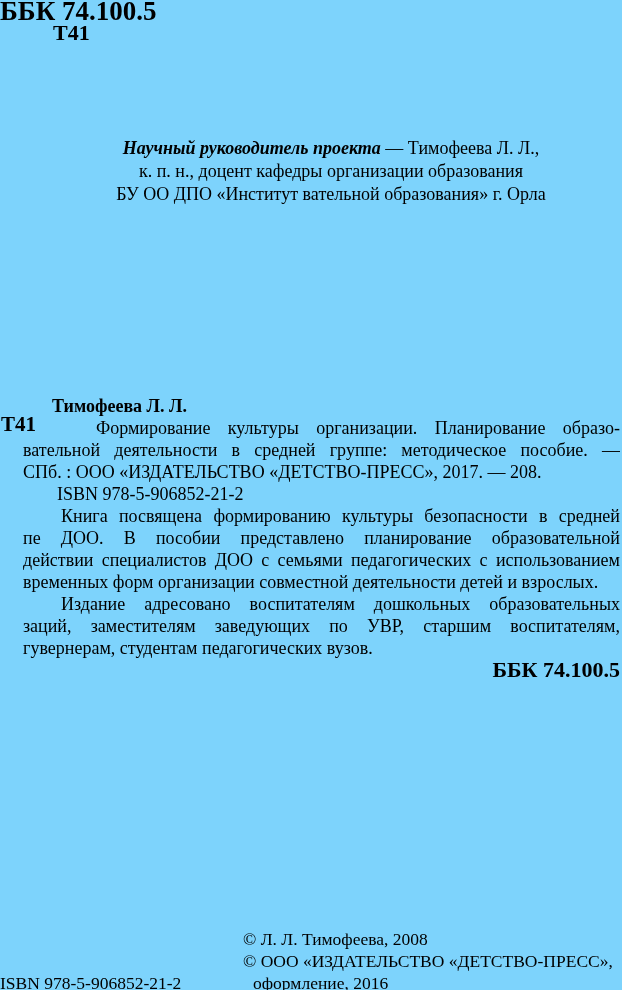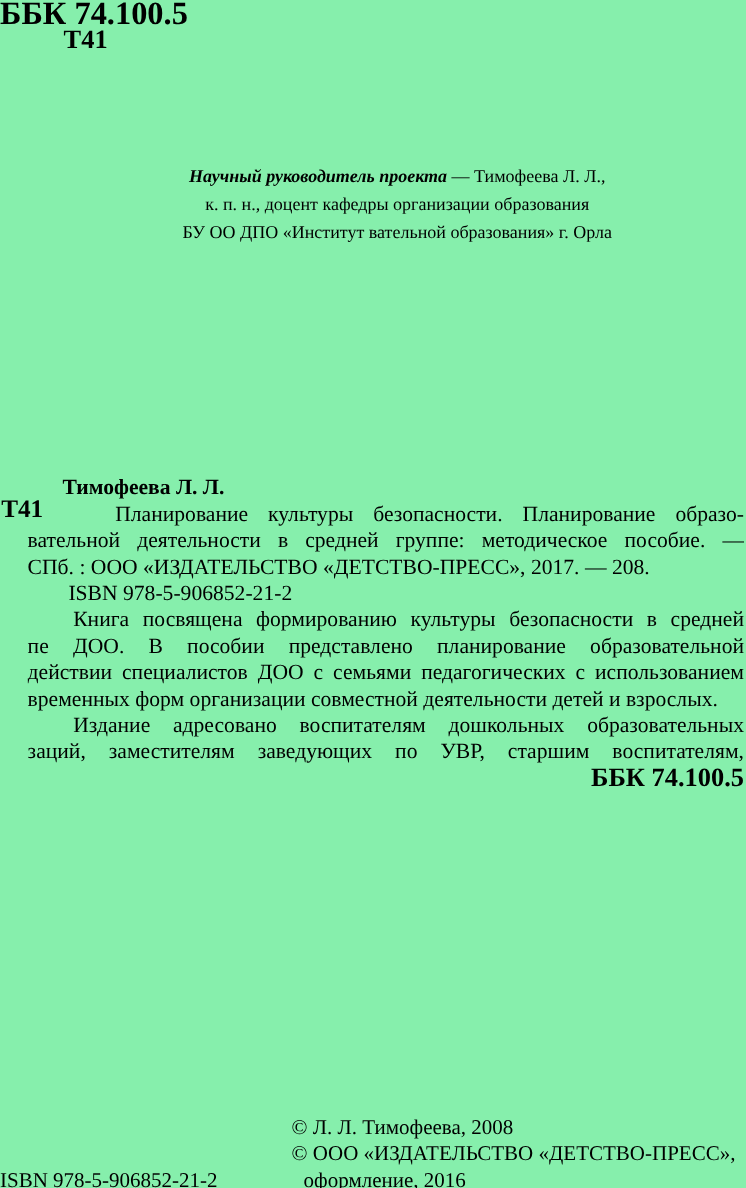--- a/index.html
+++ b/index.html
@@ -4,21 +4,21 @@
 <style>
   html, body {
     margin: 0;
     padding: 0;
     background: #ffffff;
   }
   .page {
     position: relative;
     width: 622px;
     height: 990px;
-    background: #86efac;
+    background: #7dd3fc;
     color: #000000;
     font-family: "Liberation Serif", "DejaVu Serif", serif;
     overflow: hidden;
   }
   
   .header-bbk {
     position: absolute;
     left: 0px;
     top: -2px;
     font-size: 27px;
@@ -34,21 +34,21 @@
     font-weight: bold;
     line-height: 22px;
   }
   
   .project {
     position: absolute;
     left: 40px;
     top: 137px;
     width: 582px;
     text-align: center;
-    font-size: 15px;
+    font-size: 18px;
     line-height: 23px;
   }
   .lead-em {
     font-weight: bold;
     font-style: italic;
   }
   
   .card {
     position: absolute;
     left: 23px;
@@ -116,33 +116,34 @@
     </div>
     <div>к. п. н., доцент кафедры организации образования</div>
     <div>БУ ОО ДПО «Институт вательной образования» г. Орла</div>
   </div>
 
   <div class="margin-code">Т41</div>
 
   <div class="card">
     <div class="line author">Тимофеева Л. Л.</div>
 
-    <div class="line jl ind-bib">Планирование культуры безопасности. Планирование образо-</div>
+    <div class="line jl ind-bib">Формирование культуры организации. Планирование образо-</div>
     <div class="line jl">вательной деятельности в средней группе: методическое пособие. —</div>
     <div class="line">СПб. : ООО «ИЗДАТЕЛЬСТВО «ДЕТСТВО-ПРЕСС», 2017. — 208.</div>
 
     <div class="line ind-isbn">ISBN 978-5-906852-21-2</div>
 
     <div class="line jl ind-par">Книга посвящена формированию культуры безопасности в средней груп-</div>
     <div class="line jl">пе ДОО. В пособии представлено планирование образовательной деятельности,</div>
     <div class="line jl">действии специалистов ДОО с семьями педагогических с использованием со-</div>
     <div class="line">временных форм организации совместной деятельности детей и взрослых.</div>
 
     <div class="line jl ind-par">Издание адресовано воспитателям дошкольных образовательных органи-</div>
     <div class="line jl">заций, заместителям заведующих по УВР, старшим воспитателям, родителям,</div>
+    <div class="line">гувернерам, студентам педагогических вузов.</div>
 
     <div class="line bbk-right">ББК 74.100.5</div>
   </div>
 
   <div class="footer-copy">
     <div>© Л. Л. Тимофеева, 2008</div>
     <div>© ООО «ИЗДАТЕЛЬСТВО «ДЕТСТВО-ПРЕСС»,</div>
     <div class="copy-indent">оформление, 2016</div>
   </div>
 

